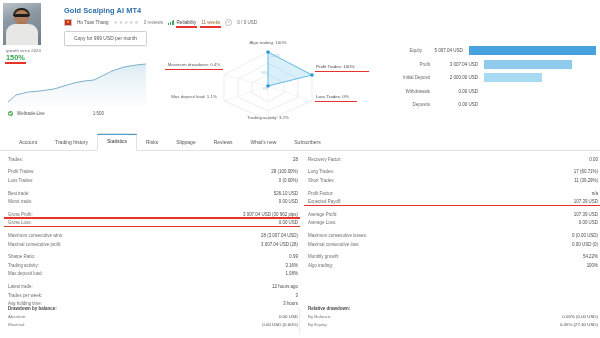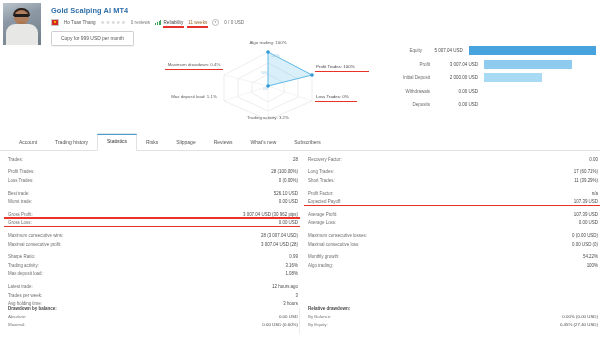--- a/index.html
+++ b/index.html
@@ -7,21 +7,21 @@
     width:600px;height:338px;overflow:hidden;
     background:#ffffff;
     font-family:"Liberation Sans", sans-serif;
     font-size:4.6px;
     color:#4a4a4a;
     -webkit-font-smoothing:antialiased;
   }
   .page{position:relative;width:600px;height:338px;}
 
   
-  .header{position:relative;height:48px;padding:3px 0 0 4px;}
+  .header{position:relative;height:48px;padding:3px 0 0 17px;}
   .avatar{
     position:absolute;left:3px;top:3px;width:38px;height:42px;
     background:linear-gradient(160deg,#b9c3cb 0%,#8d9aa5 35%,#6f7d88 100%);
     overflow:hidden;
   }
   .avatar .face{
     position:absolute;left:11px;top:7px;width:15px;height:15px;border-radius:50%;
     background:#b07d5d;
   }
   .avatar .hair{
@@ -213,20 +213,41 @@
         <span class="weeks underline-red">11 weeks</span>
 
         <span class="clock-ico"></span>
         <span class="usd-txt">0 / 0 USD</span>
       </div>
 
       <div class="copy-btn">Copy for 999 USD per month</div>
     </div>
   </div>
 
+  <div class="growth">
+    <div class="growth-lbl">growth since 2024</div>
+    <div class="growth-val underline-red">150%</div>
+
+    <svg class="spark" viewBox="0 0 158 45" preserveAspectRatio="none">
+      <defs>
+        <linearGradient id="sparkFill" x1="0" y1="0" x2="0" y2="1">
+          <stop offset="0%" stop-color="#cfe4ef" stop-opacity=".75"></stop>
+          <stop offset="100%" stop-color="#eef6fa" stop-opacity=".2"></stop>
+        </linearGradient>
+      </defs>
+      <path d="M2,40 L10,33 L22,30 L34,29 L48,27 L58,24 L68,21 L78,19 L88,18 L96,14 L106,9 L118,5 L130,3 L140,2 L140,45 L2,45 Z" fill="url(#sparkFill)" stroke="none"></path>
+      <path d="M2,40 L10,33 L22,30 L34,29 L48,27 L58,24 L68,21 L78,19 L88,18 L96,14 L106,9 L118,5 L130,3 L140,2" fill="none" stroke="#7fb0cb" stroke-width="1"></path>
+    </svg>
+
+    <div class="broker-row">
+      <span class="check-ico"></span>
+      <span class="broker-name">Weltrade-Live</span>
+      <span class="leverage">1:500</span>
+    </div>
+  </div>
 
   <div class="radar-wrap">
     <svg class="radar-svg" width="104" height="76" viewBox="0 0 104 76">
       <g stroke="#e0e0e0" stroke-width=".6" fill="none">
         <polygon points="52,4 96,27 96,53 52,72 8,53 8,27"></polygon>
         <polygon points="52,15 82,31 82,49 52,63 22,49 22,31"></polygon>
         <polygon points="52,26 68,35 68,45 52,54 36,45 36,35"></polygon>
       </g>
       <g stroke="#e8e8e8" stroke-width=".5">
         <line x1="52" y1="38" x2="52" y2="4"></line>

